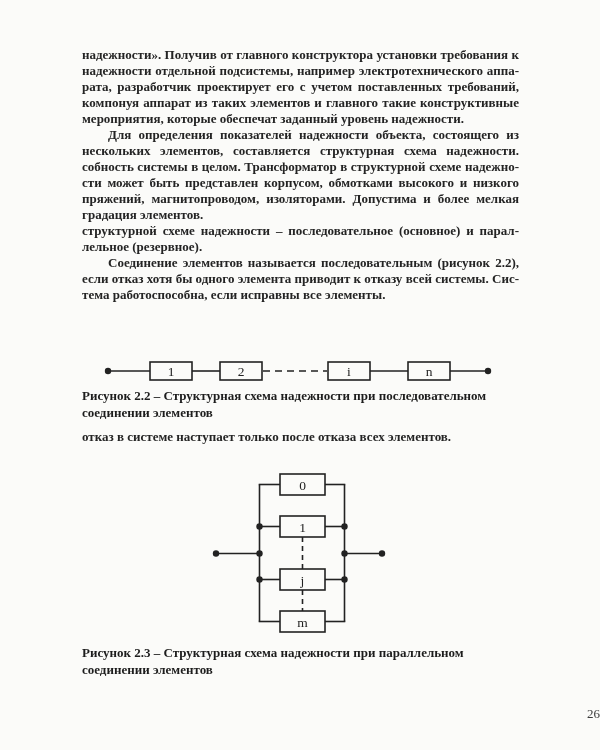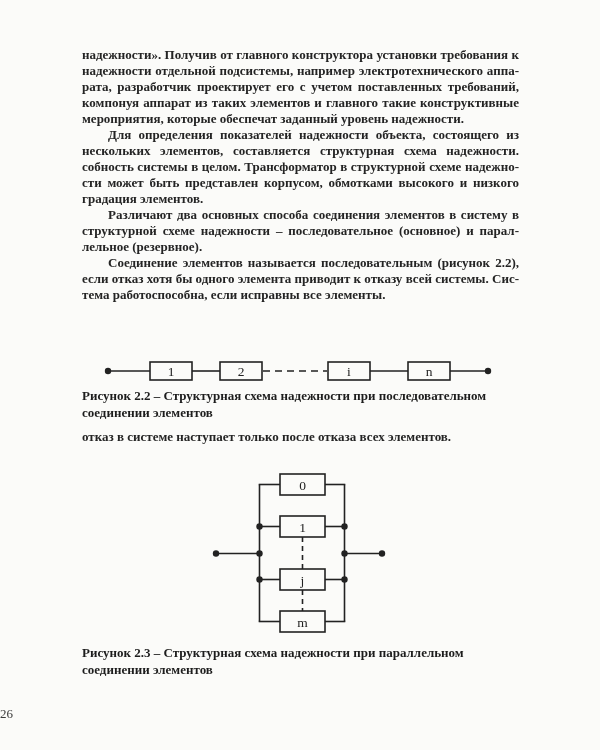--- a/index.html
+++ b/index.html
@@ -13,44 +13,44 @@
   .tcol{position:absolute;left:82px;width:437px;font-size:13px;font-weight:bold;}
   .ln{height:16px;line-height:16px;text-align:justify;text-align-last:justify;overflow:hidden;}
   .ln.last{text-align-last:left;}
   .ln.ind{text-indent:26px;}
   .cap{
     position:absolute;left:82px;width:437px;
     font-weight:bold;font-size:13px;line-height:17px;color:#1d1d1d;
   }
   .figs{position:absolute;left:0;top:0;width:600px;height:750px;pointer-events:none;}
   .figs text{font-family:"Liberation Serif", serif;font-size:13.5px;fill:#222;}
-  .pnum{position:absolute;left:0;top:706px;width:600px;text-align:left;font-size:13px;color:#3a3a3a;}
+  .pnum{position:absolute;left:0;top:706px;width:600px;text-align:right;font-size:13px;color:#3a3a3a;}
 </style>
 </head>
 <body>
 
 <div class="page">
 
   <div class="tcol" style="top:47px">
     <div>
       <div class="ln">надежности». Получив от главного конструктора установки требования к</div>
       <div class="ln">надежности отдельной подсистемы, например электротехнического аппа-</div>
       <div class="ln">рата, разработчик проектирует его с учетом поставленных требований,</div>
       <div class="ln">компонуя аппарат из таких элементов и главного такие конструктивные</div>
       <div class="ln last">мероприятия, которые обеспечат заданный уровень надежности.</div>
     </div>
     <div>
       <div class="ln ind">Для определения показателей надежности объекта, состоящего из</div>
       <div class="ln">нескольких элементов, составляется структурная схема надежности.</div>
       <div class="ln">собность системы в целом. Трансформатор в структурной схеме надежно-</div>
       <div class="ln">сти может быть представлен корпусом, обмотками высокого и низкого на-</div>
+      <div class="ln">пряжений, магнитопроводом, изоляторами. Допустима и более мелкая</div>
       <div class="ln last">градация элементов.</div>
     </div>
     <div>
-      <div class="ln ind">Различают два основных способа соединения элементов в систему в</div>
       <div class="ln">структурной схеме надежности – последовательное (основное) и парал-</div>
       <div class="ln last">лельное (резервное).</div>
     </div>
     <div>
       <div class="ln ind">Соединение элементов называется последовательным (рисунок 2.2),</div>
       <div class="ln">если отказ хотя бы одного элемента приводит к отказу всей системы. Сис-</div>
       <div class="ln last">тема работоспособна, если исправны все элементы.</div>
     </div>
   </div>
 

